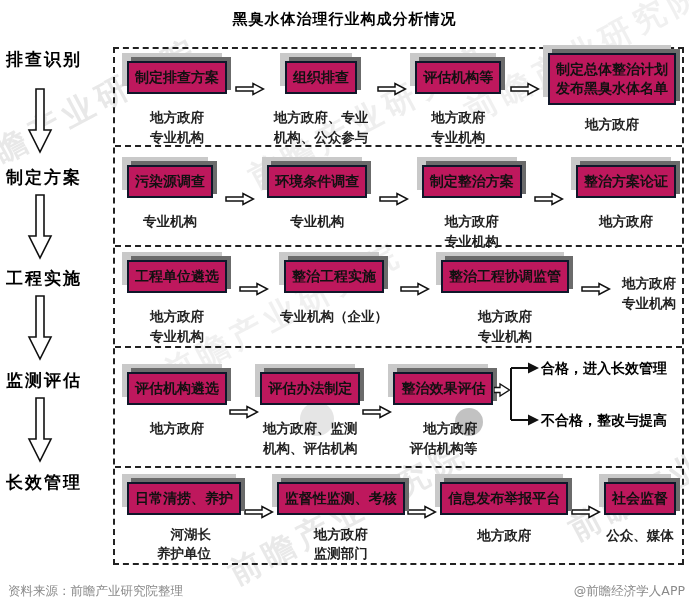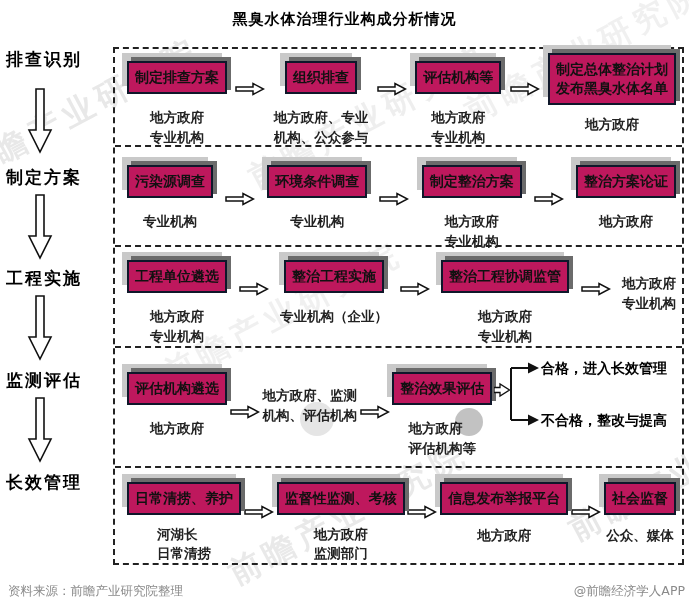--- a/index.html
+++ b/index.html
@@ -35,21 +35,21 @@
   .ly.a{transform:translate(-5px,-8px);background:#c9c9c9;}
   .ly.b{transform:translate(4px,-4px);background:#6b6b6b;}
   .bx{
     position:relative;display:block;border:2px solid #0f172a;background:#be185d;
     padding:5px 6px;font-size:14px;font-weight:bold;line-height:1.35;
     white-space:pre-line;text-align:center;
   }
   .sbox.tall{margin-top:-8px;border-radius:7px;}
   .org{
     margin-top:13px;font-size:13.5px;font-weight:bold;color:#222;
-    line-height:1.5;white-space:pre-line;text-align:left;
+    line-height:1.5;white-space:pre-line;text-align:right;
   }
   .harrow{flex:none;margin:calc(var(--pt) + 9px) 1px 0 1px;}
   
   .branch{position:relative;flex:none;width:182px;height:96px;margin-top:-14px;}
   .branch svg{position:absolute;left:0;top:0;}
   .blabel{
     position:absolute;left:47px;font-size:14px;font-weight:bold;white-space:nowrap;color:#000;
   }
   .blabel.pass{top:2px;}
   .blabel.fail{top:54px;}
@@ -250,20 +250,25 @@
             <i class="ly a"></i>
             <i class="ly b"></i>
             <b class="bx">评估机构遴选</b>
           </div>
         <div class="org">地方政府</div>
       </div>
       <svg class="harrow" width="30" height="14" viewBox="0 0 30 14">
           <path d="M1 5 H18 V1.5 L28.5 7 L18 12.5 V9 H1 Z" fill="#fff" stroke="#111" stroke-width="1.5"></path>
         </svg>
       <div class="cell">
+        <div class="sbox">
+            <i class="ly a"></i>
+            <i class="ly b"></i>
+            <b class="bx">评估办法制定</b>
+          </div>
         <div class="org">地方政府、监测
 机构、评估机构</div>
       </div>
       <svg class="harrow" width="30" height="14" viewBox="0 0 30 14">
           <path d="M1 5 H18 V1.5 L28.5 7 L18 12.5 V9 H1 Z" fill="#fff" stroke="#111" stroke-width="1.5"></path>
         </svg>
       <div class="cell">
         <div class="sbox">
             <i class="ly a"></i>
             <i class="ly b"></i>
@@ -287,21 +292,21 @@
     </div>
 
     <div class="row" style="--pt:14px;height:95px">
       <div class="cell">
         <div class="sbox">
             <i class="ly a"></i>
             <i class="ly b"></i>
             <b class="bx">日常清捞、养护</b>
           </div>
         <div class="org" style="margin-top:10px;line-height:1.45">河湖长
-日常清捞</div>
+养护单位</div>
       </div>
       <svg class="harrow" width="30" height="14" viewBox="0 0 30 14">
           <path d="M1 5 H18 V1.5 L28.5 7 L18 12.5 V9 H1 Z" fill="#fff" stroke="#111" stroke-width="1.5"></path>
         </svg>
       <div class="cell">
         <div class="sbox">
             <i class="ly a"></i>
             <i class="ly b"></i>
             <b class="bx">监督性监测、考核</b>
           </div>

